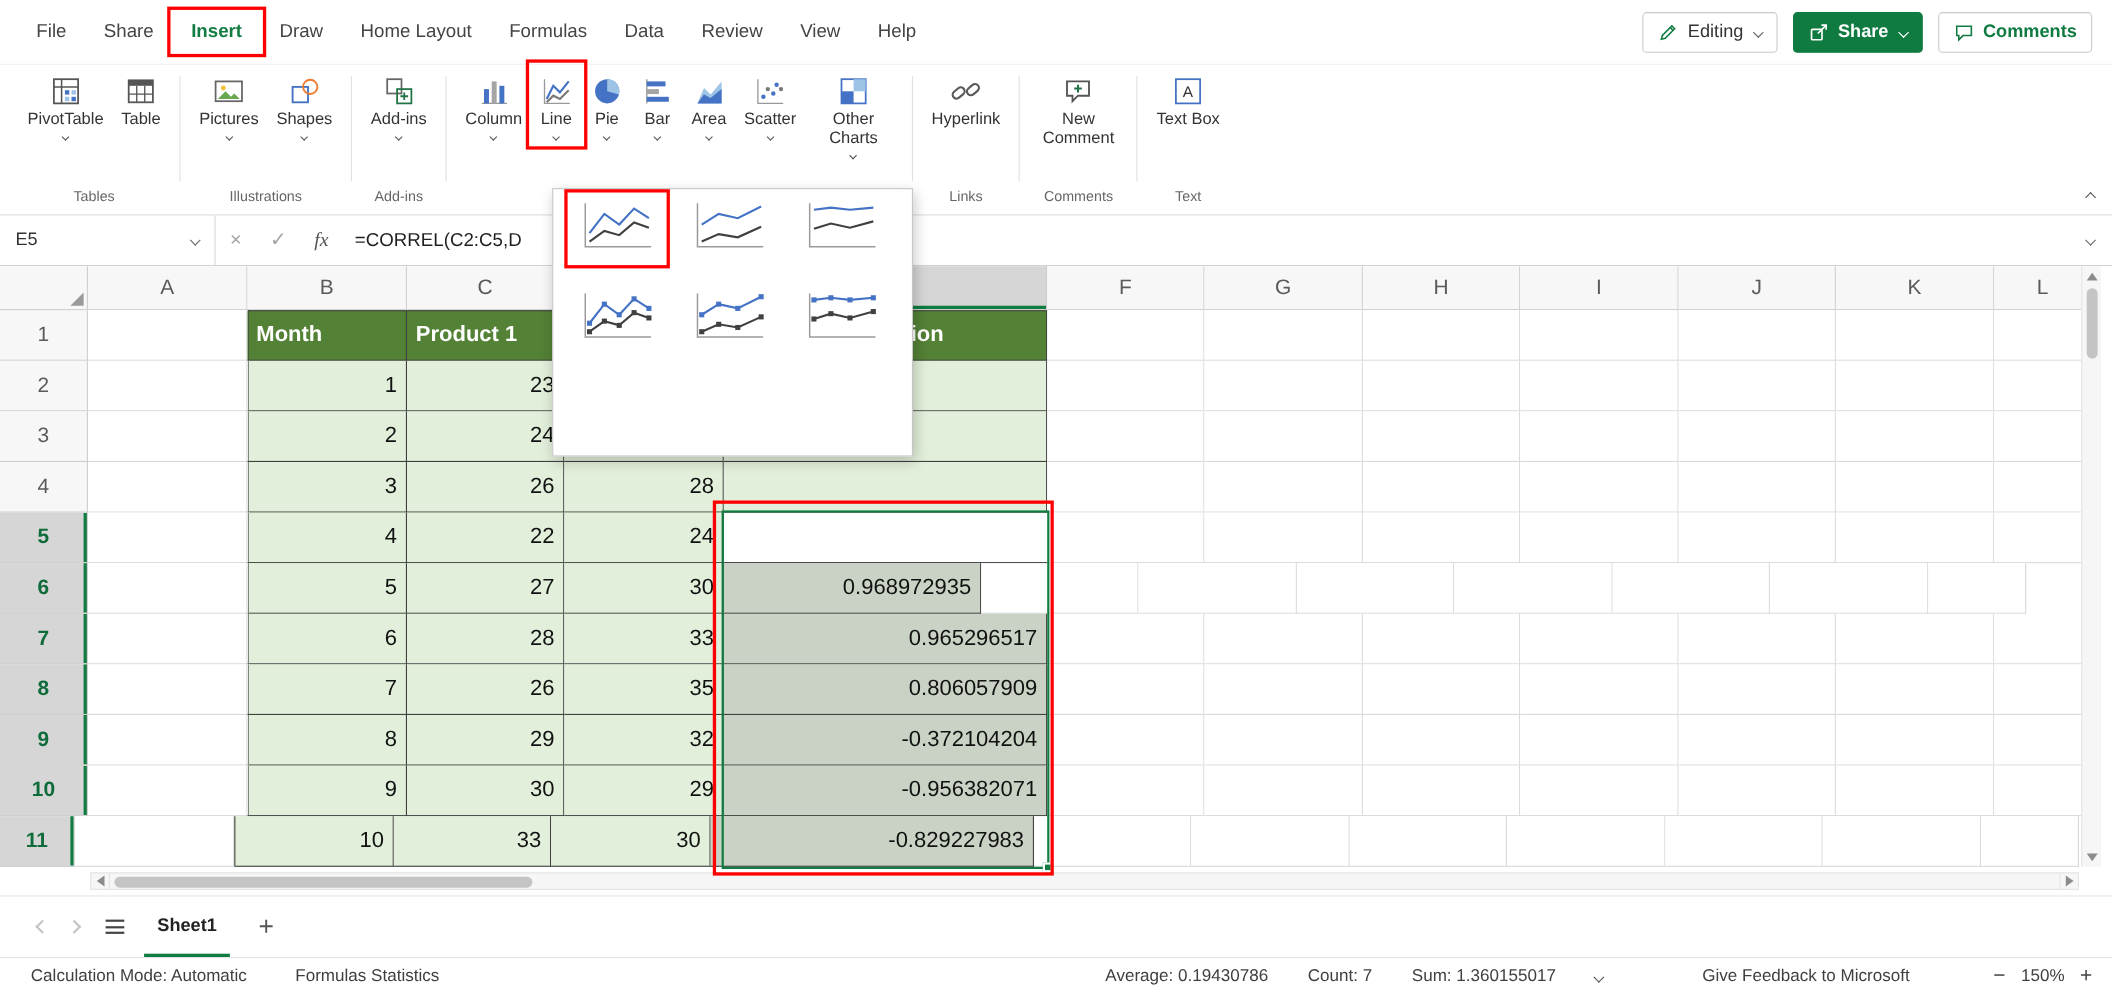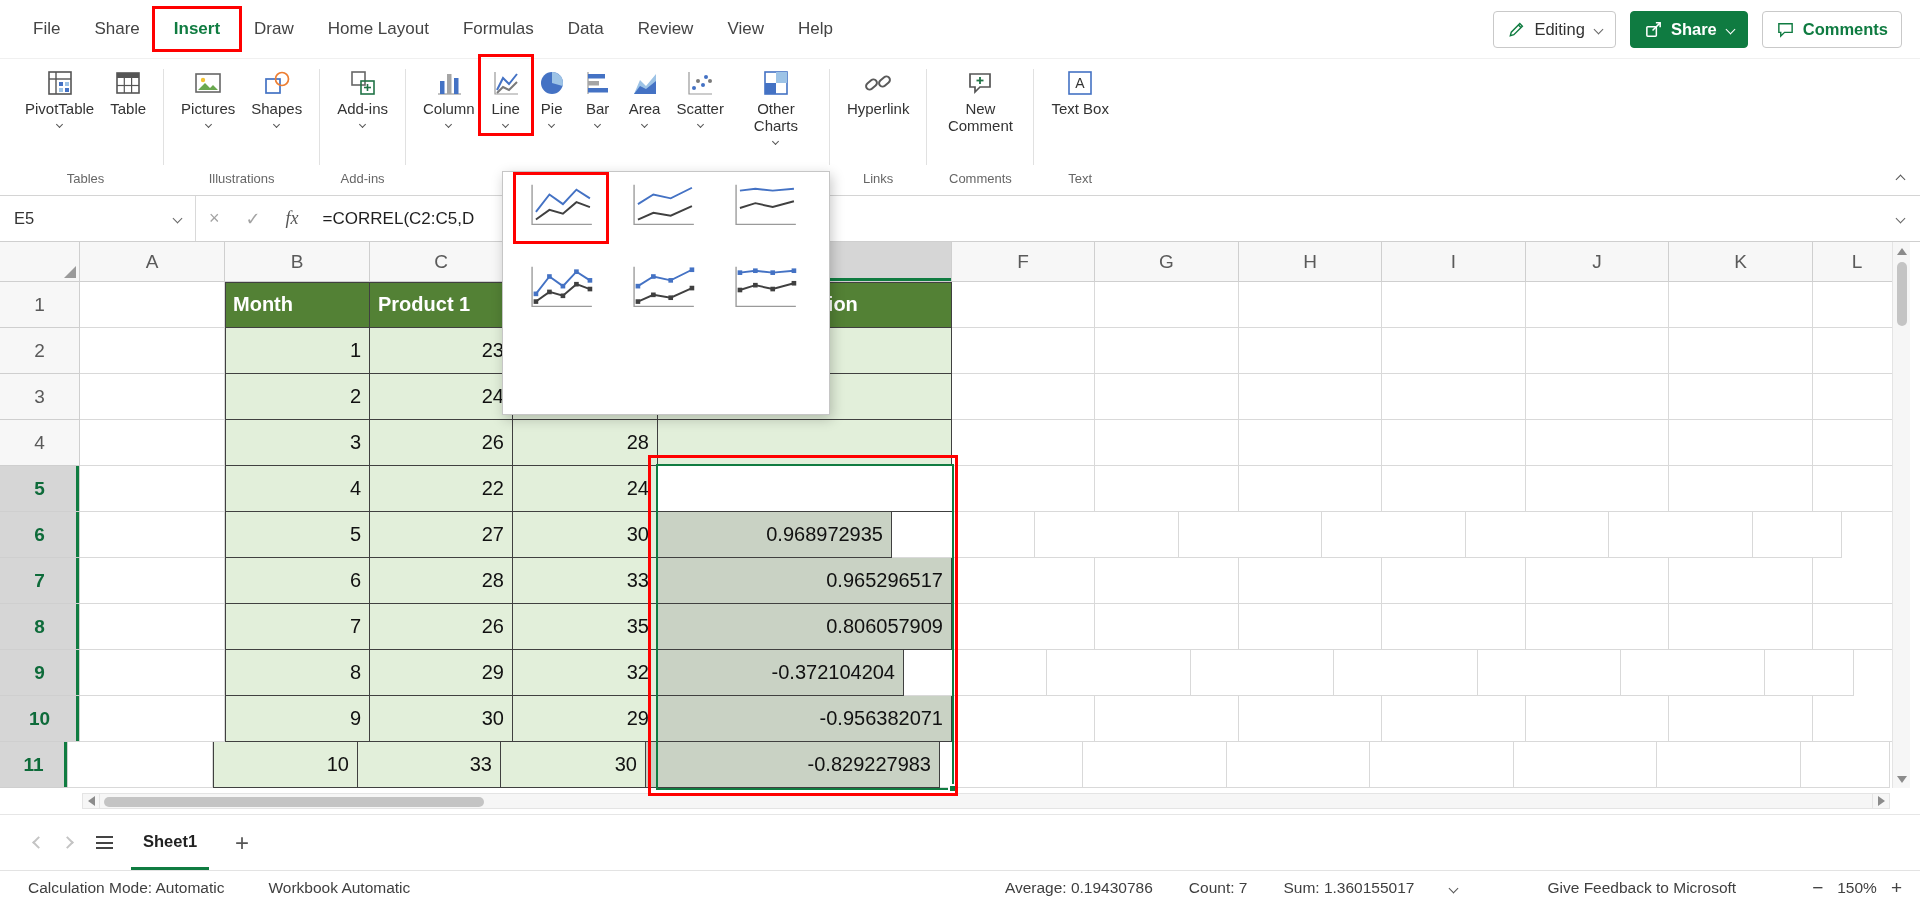--- a/index.html
+++ b/index.html
@@ -532,21 +532,21 @@
       <div class="cell" style="width: 143px;"></div>
       <div class="cell" style="width: 144px;"></div>
       <div class="cell" style="width: 89px;"></div>
     </div>
     <div class="g-row">
       <div class="cell r-hdr row-sel" style="width: 80px;">9</div>
       <div class="cell" style="width: 145px;"></div>
       <div class="cell t-cell" style="width: 145px; box-shadow: rgb(64, 64, 64) 1px 0px 0px inset;">8</div>
       <div class="cell t-cell" style="width: 143px;">29</div>
       <div class="cell t-cell" style="width: 145px;">32</div>
-      <div class="cell t-cell t-sel" style="width: 246px;">-0.372104204</div>
+      <div class="cell t-cell t-sel" style="width: 294px;">-0.372104204</div>
       <div class="cell" style="width: 143px;"></div>
       <div class="cell" style="width: 144px;"></div>
       <div class="cell" style="width: 143px;"></div>
       <div class="cell" style="width: 144px;"></div>
       <div class="cell" style="width: 143px;"></div>
       <div class="cell" style="width: 144px;"></div>
       <div class="cell" style="width: 89px;"></div>
     </div>
     <div class="g-row">
       <div class="cell r-hdr row-sel" style="width: 80px;">10</div>
@@ -618,21 +618,21 @@
       <span></span>
       <span></span>
     </span>
   <div class="sheet-tab">Sheet1</div>
   <span class="add-sheet">+</span>
 </div>
 
 <div class="statusbar">
   <div class="sb-left">
     <span>Calculation Mode: Automatic</span>
-    <span>Workbook Automatic</span>
+    <span>Formulas Statistics</span>
   </div>
   <div class="sb-right">
     <span>Average: 0.19430786</span>
     <span>Count: 7</span>
     <span>Sum: 1.360155017</span>
     <span class="chev"></span>
     <span class="sb-feedback">Give Feedback to Microsoft</span>
     <span class="zoom-wrap">
       <span class="zoom-btn">−</span>
       <span>150%</span>

